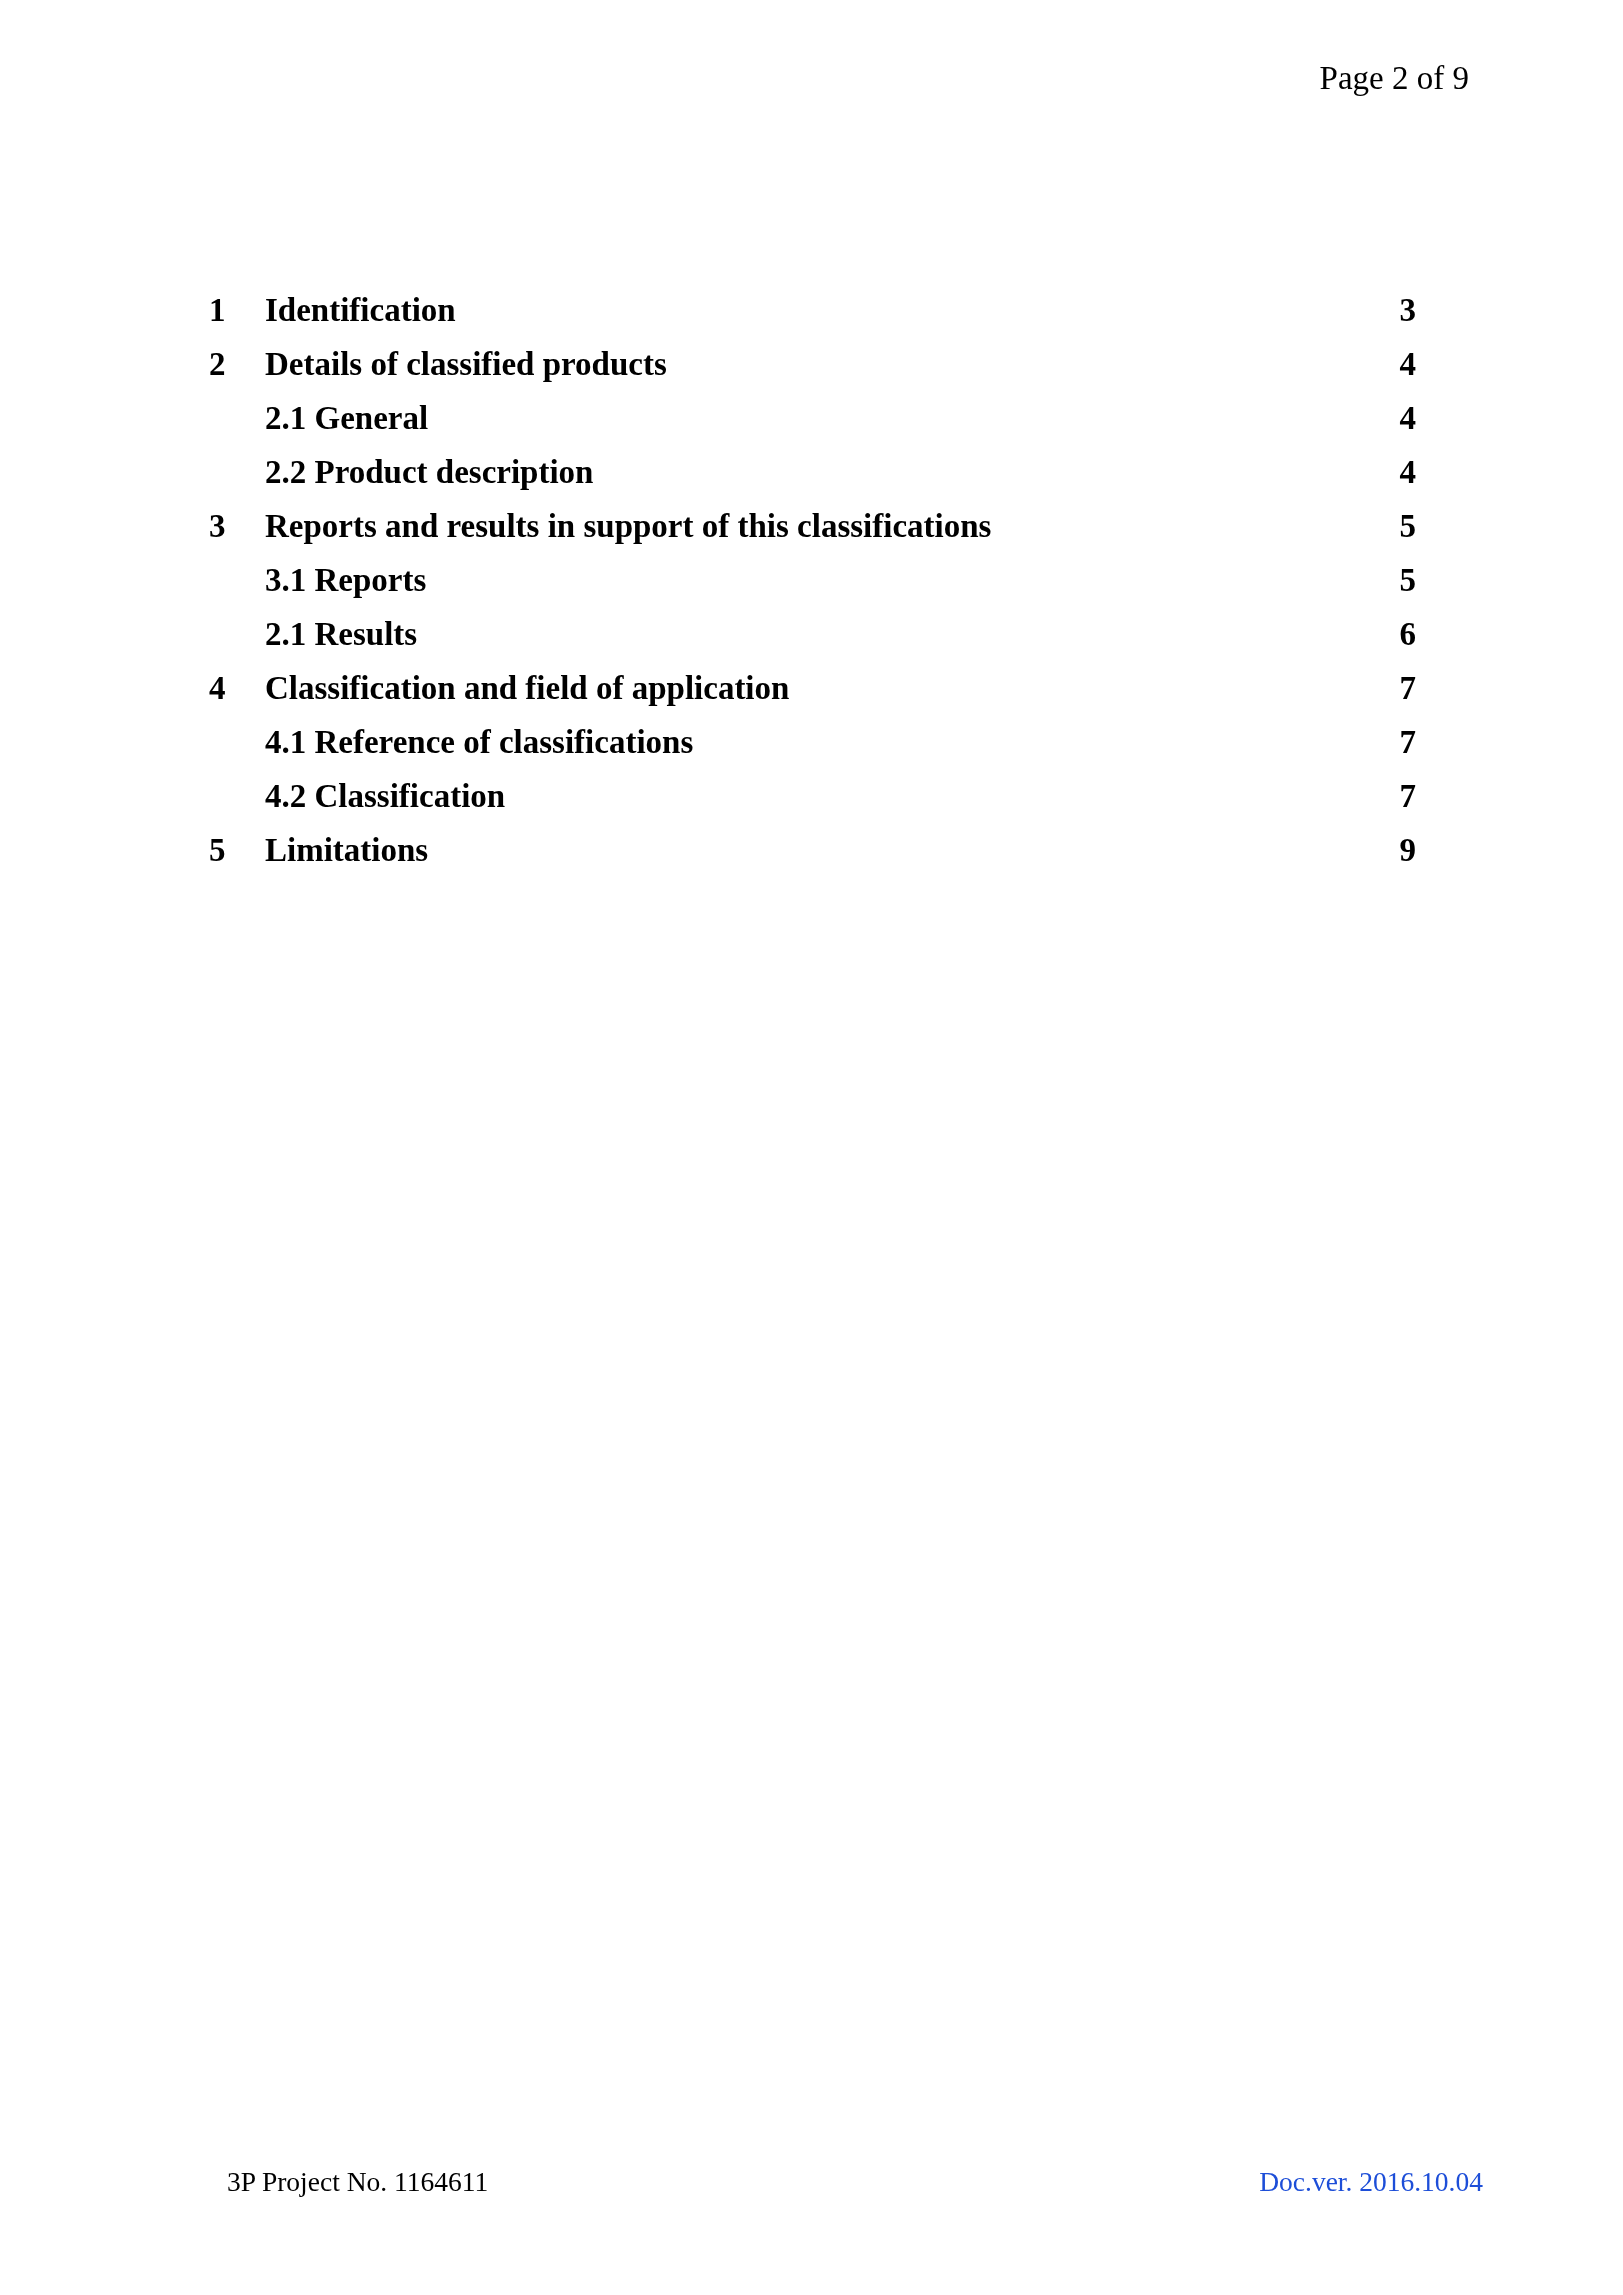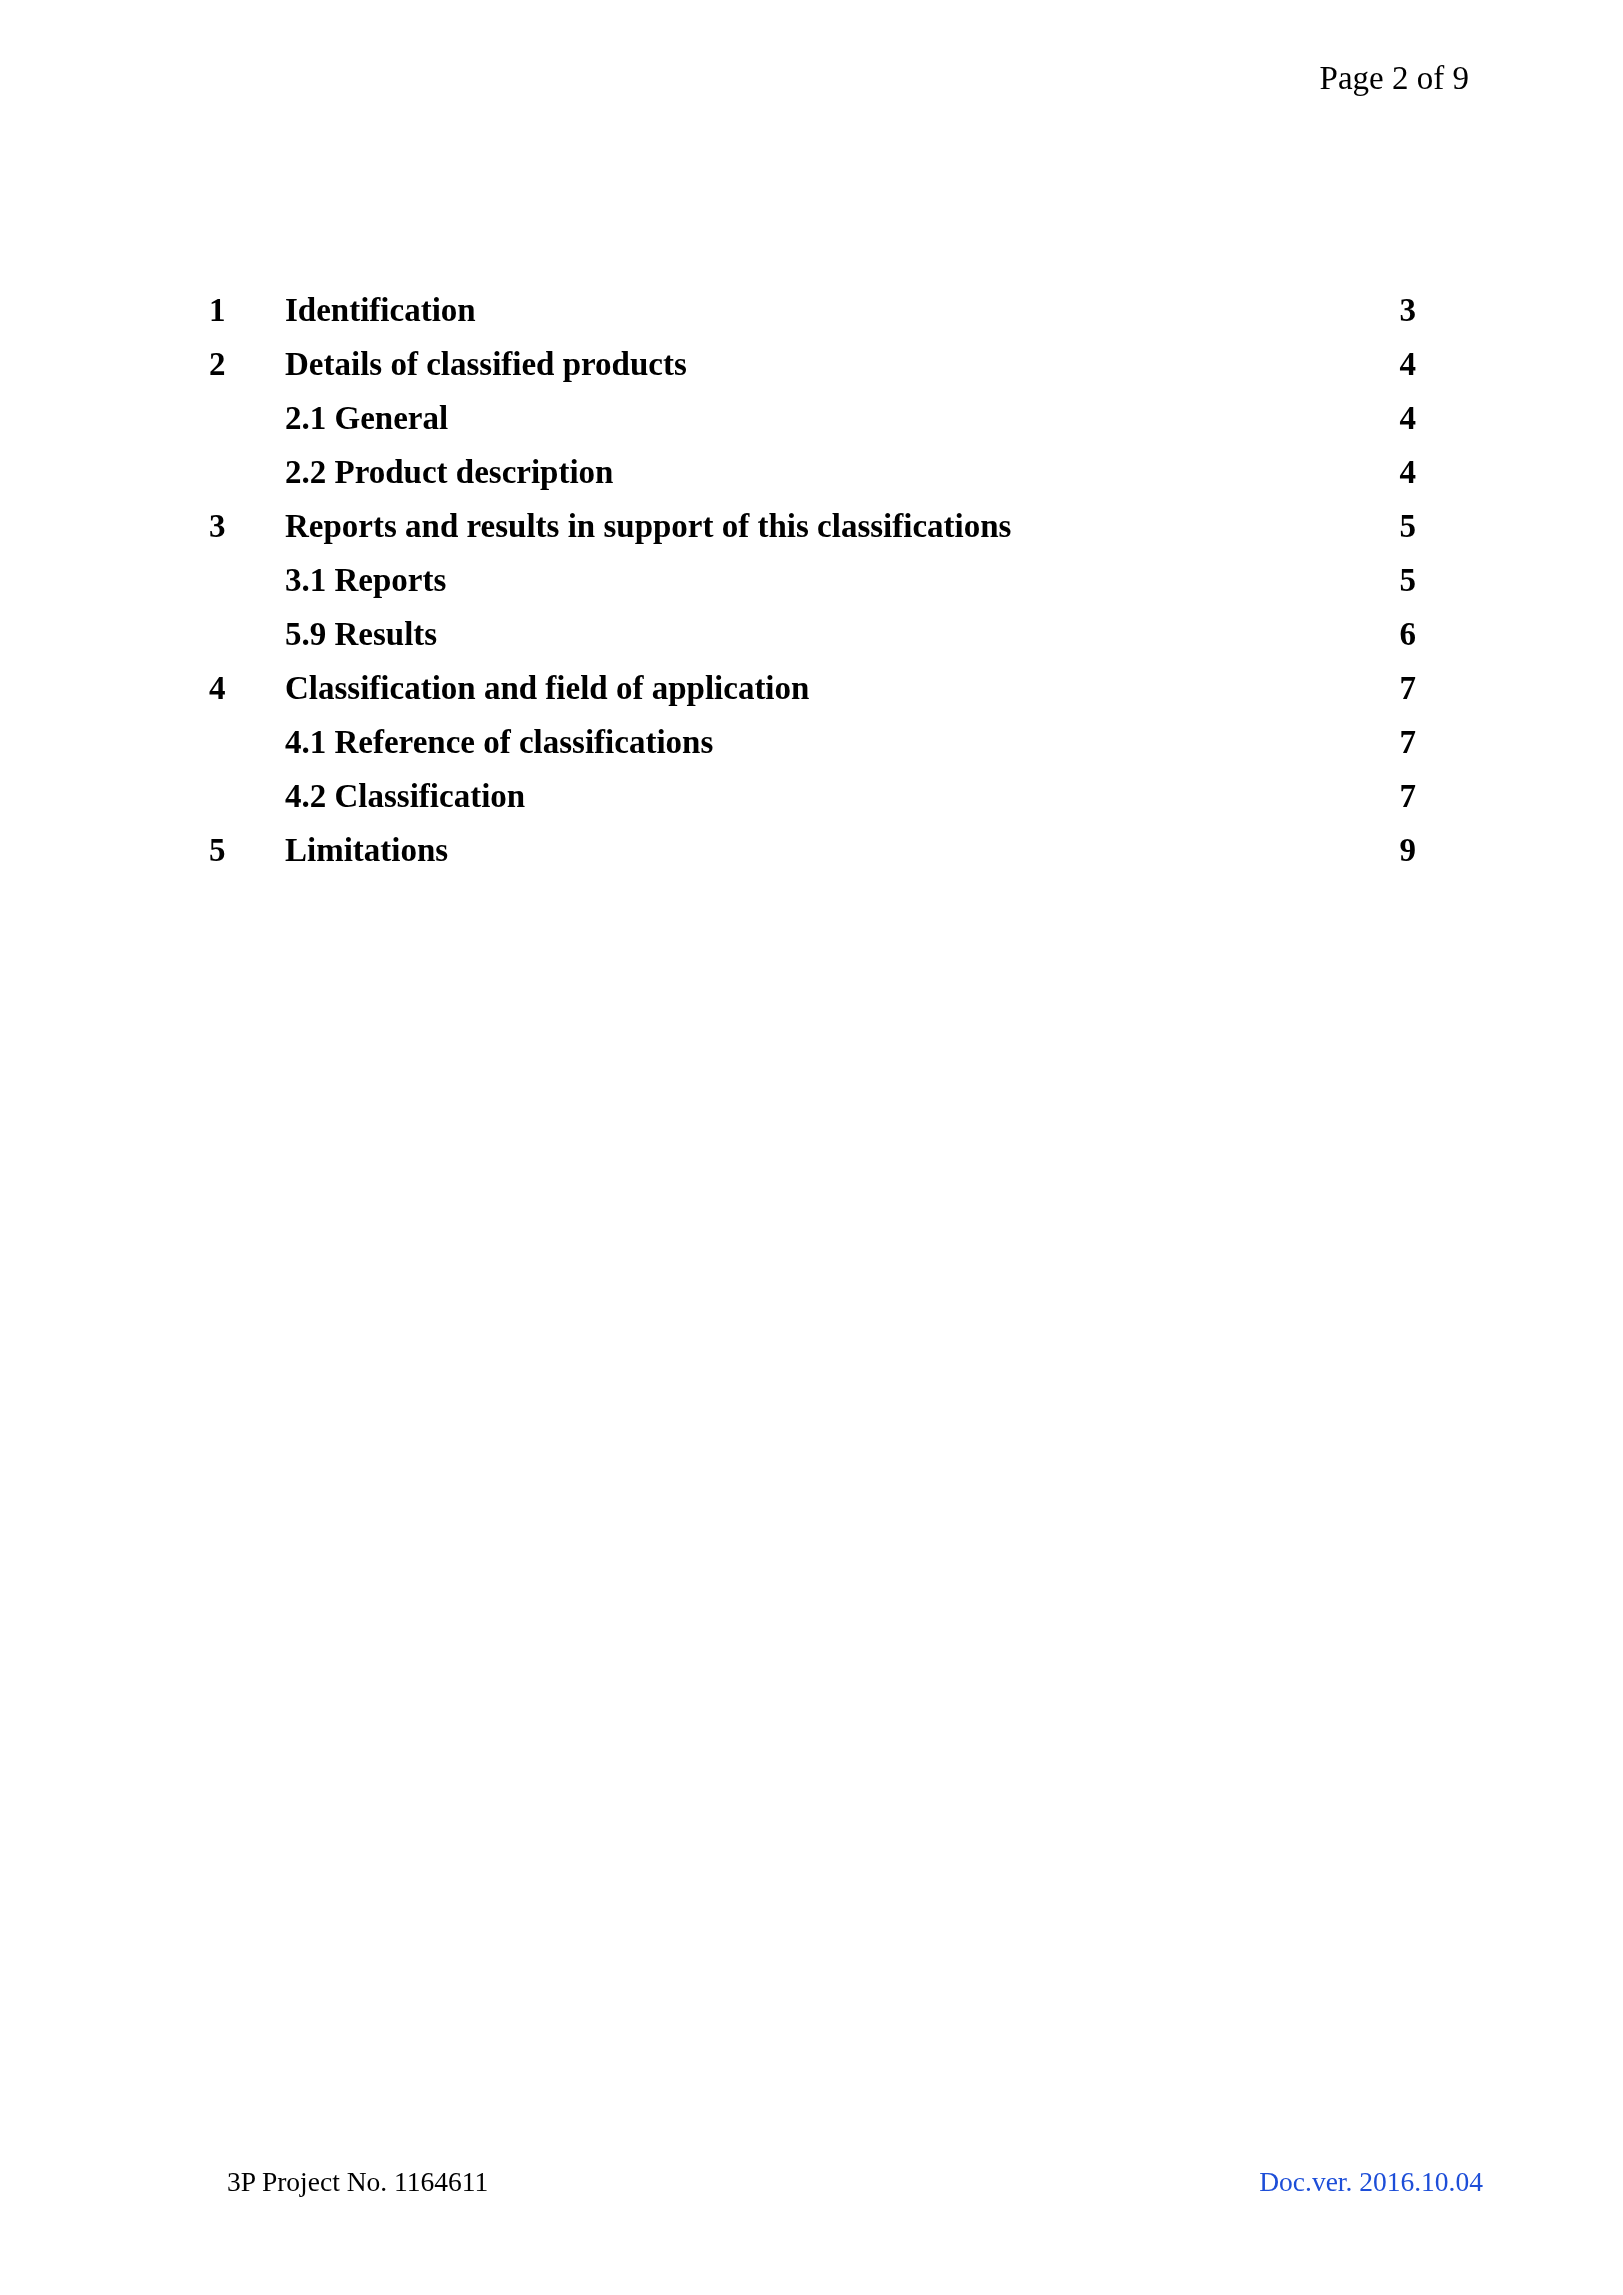--- a/index.html
+++ b/index.html
@@ -51,21 +51,20 @@
     font-weight: bold;
     white-space: nowrap;
   }
   .toc-row .num {
     width: 56px;
     flex: 0 0 56px;
   }
   .toc-row .label {
     flex: 1 1 auto;
     overflow: hidden;
-    margin-left: 20px;
   }
   .toc-row .pg {
     flex: 0 0 auto;
     text-align: right;
   }
   .page-footer {
     position: absolute;
     top: 2166px;
     left: 227px;
     width: 1256px;
@@ -113,21 +112,21 @@
       <span class="label">Reports and results in support of this classifications</span>
       <span class="pg">5</span>
     </div>
       <div class="toc-row level-2">
       <span class="num"></span>
       <span class="label">3.1 Reports</span>
       <span class="pg">5</span>
     </div>
       <div class="toc-row level-2">
       <span class="num"></span>
-      <span class="label">5.9 Results</span>
+      <span class="label">2.1 Results</span>
       <span class="pg">6</span>
     </div>
       <div class="toc-row level-1">
       <span class="num">4</span>
       <span class="label">Classification and field of application</span>
       <span class="pg">7</span>
     </div>
       <div class="toc-row level-2">
       <span class="num"></span>
       <span class="label">4.1 Reference of classifications</span>

